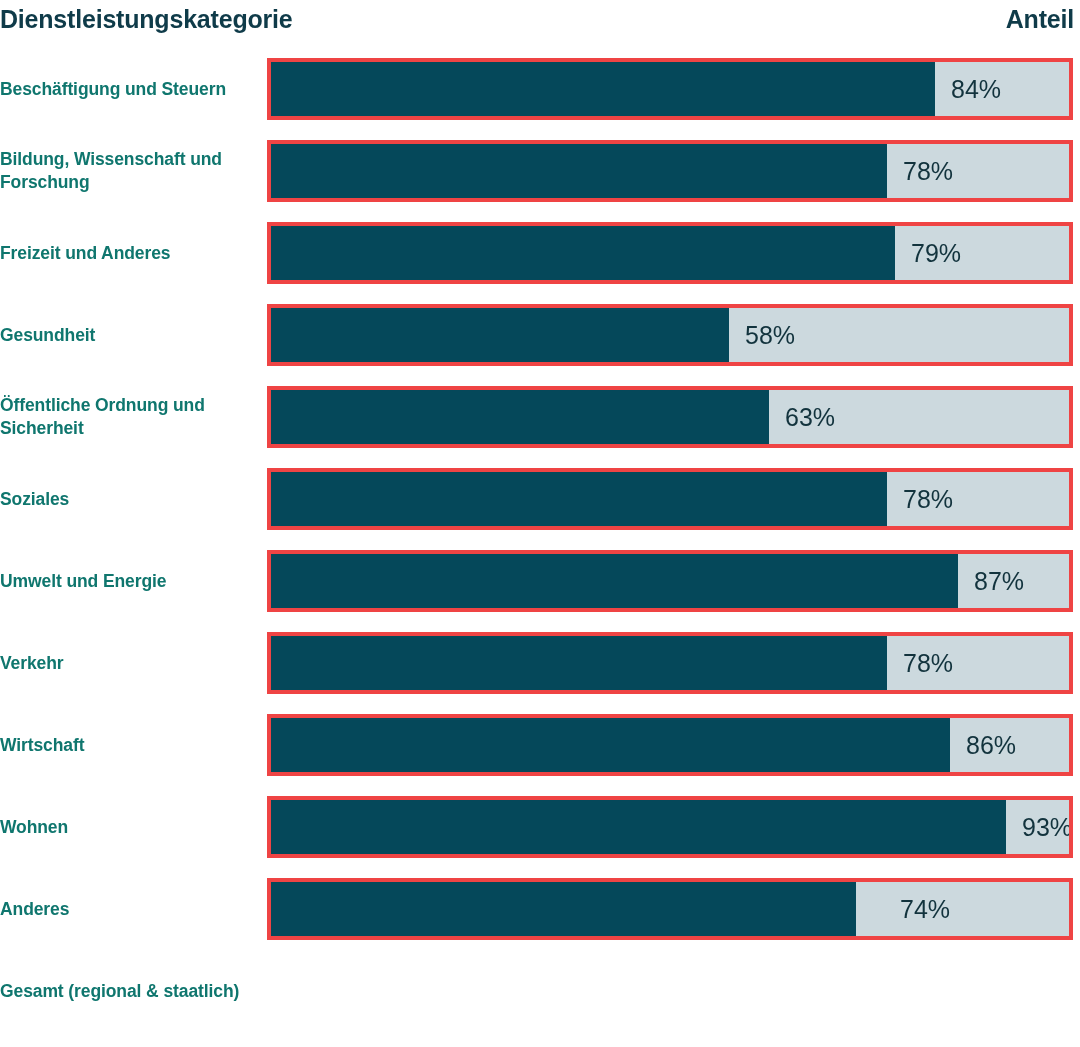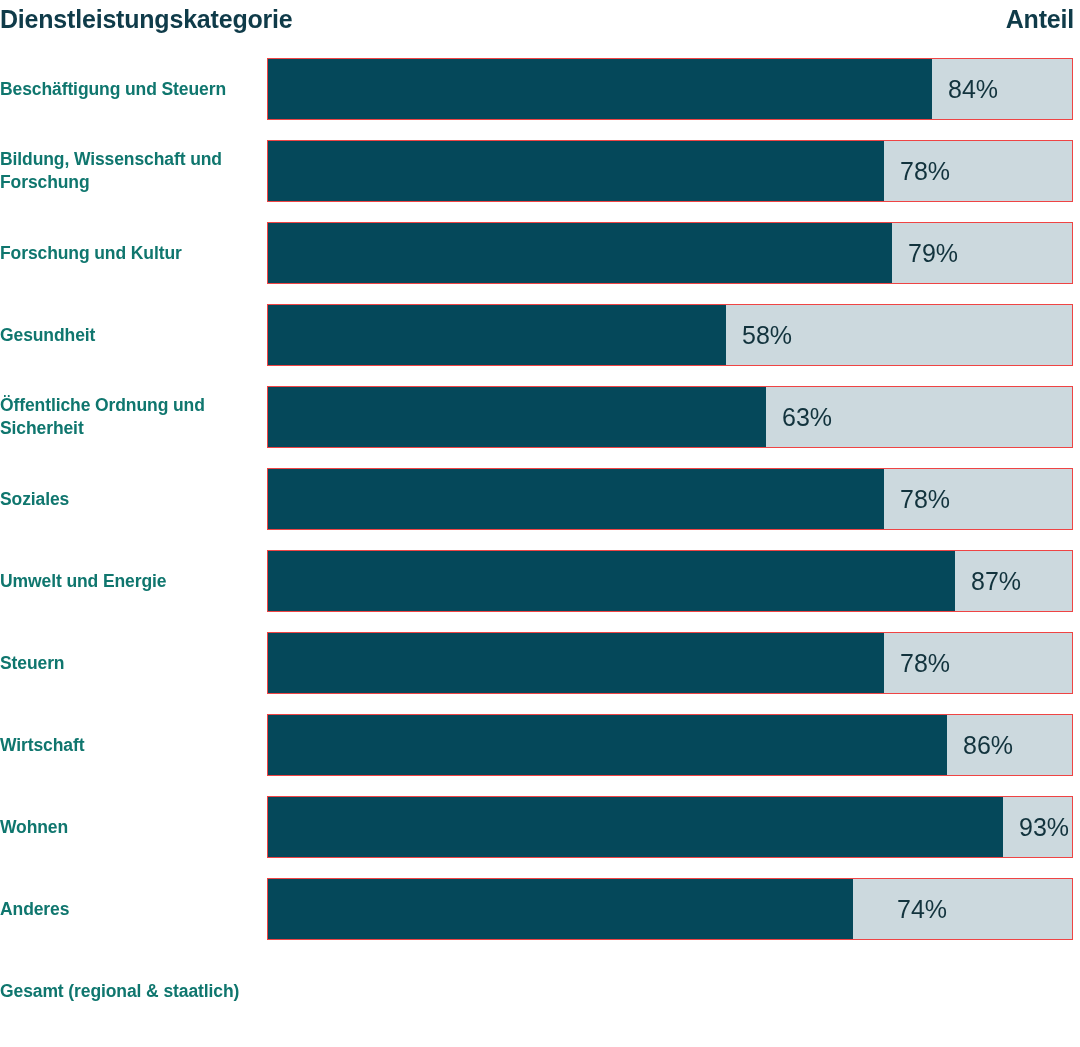--- a/index.html
+++ b/index.html
@@ -76,21 +76,21 @@
     padding-right: 6px;
   }
 
   .bar-track {
     position: absolute;
     left: 267px;
     top: 0;
     width: 806px;
     height: 62px;
     background: #ccd9de;
-    border: 1px solid #ef4444;
+    border: 4px solid #ef4444;
     box-sizing: border-box;
     overflow: hidden;
   }
   .bar-fill {
     position: absolute;
     left: 0;
     top: 0;
     height: 100%;
     background: #05485a;
   }
@@ -127,21 +127,21 @@
         </div>
       </div>
       <div class="row">
         <div class="row-label">Bildung, Wissenschaft und Forschung</div>
         <div class="bar-track">
           <div class="bar-fill" style="width: 616px;"></div>
           <div class="bar-value" style="left: 616px;">78%</div>
         </div>
       </div>
       <div class="row">
-        <div class="row-label">Forschung und Kultur</div>
+        <div class="row-label">Freizeit und Anderes</div>
         <div class="bar-track">
           <div class="bar-fill" style="width: 624px;"></div>
           <div class="bar-value" style="left: 624px;">79%</div>
         </div>
       </div>
       <div class="row">
         <div class="row-label">Gesundheit</div>
         <div class="bar-track">
           <div class="bar-fill" style="width: 458px;"></div>
           <div class="bar-value" style="left: 458px;">58%</div>
@@ -162,21 +162,21 @@
         </div>
       </div>
       <div class="row">
         <div class="row-label">Umwelt und Energie</div>
         <div class="bar-track">
           <div class="bar-fill" style="width: 687px;"></div>
           <div class="bar-value" style="left: 687px;">87%</div>
         </div>
       </div>
       <div class="row">
-        <div class="row-label">Steuern</div>
+        <div class="row-label">Verkehr</div>
         <div class="bar-track">
           <div class="bar-fill" style="width: 616px;"></div>
           <div class="bar-value" style="left: 616px;">78%</div>
         </div>
       </div>
       <div class="row">
         <div class="row-label">Wirtschaft</div>
         <div class="bar-track">
           <div class="bar-fill" style="width: 679px;"></div>
           <div class="bar-value" style="left: 679px;">86%</div>

